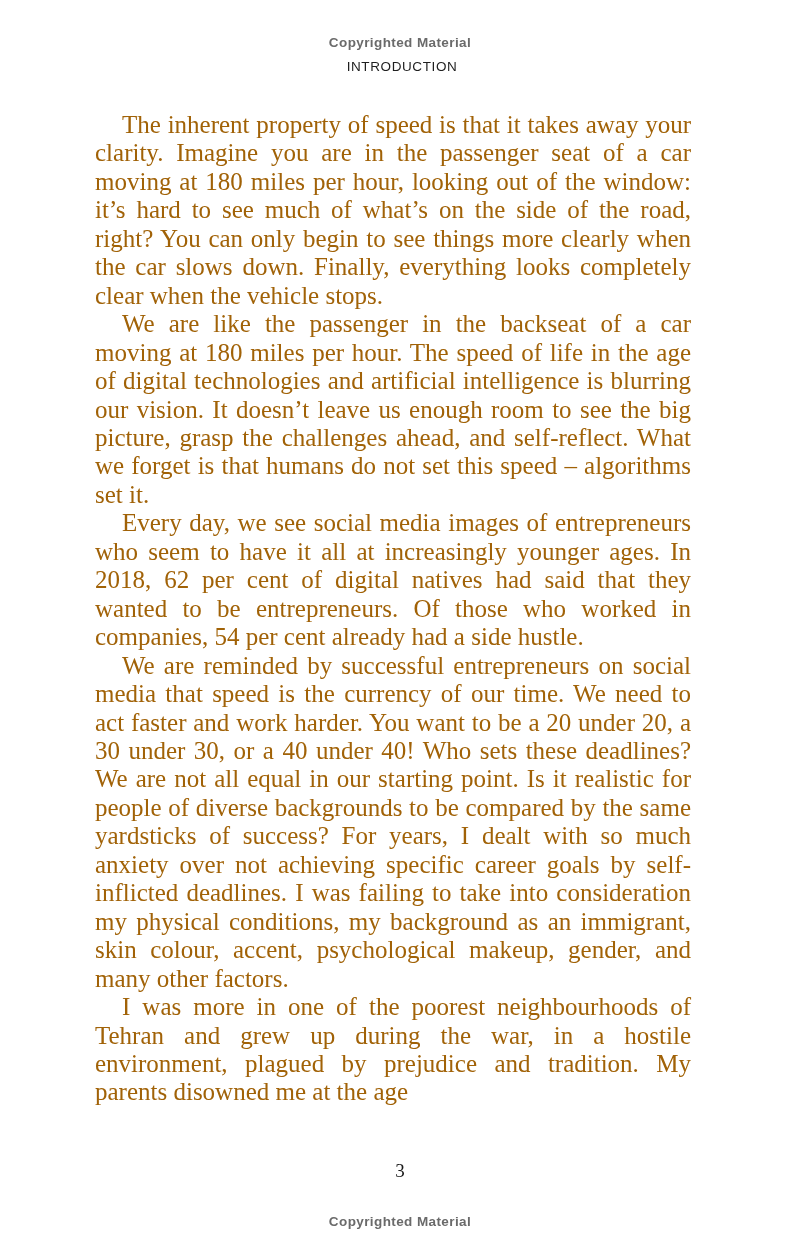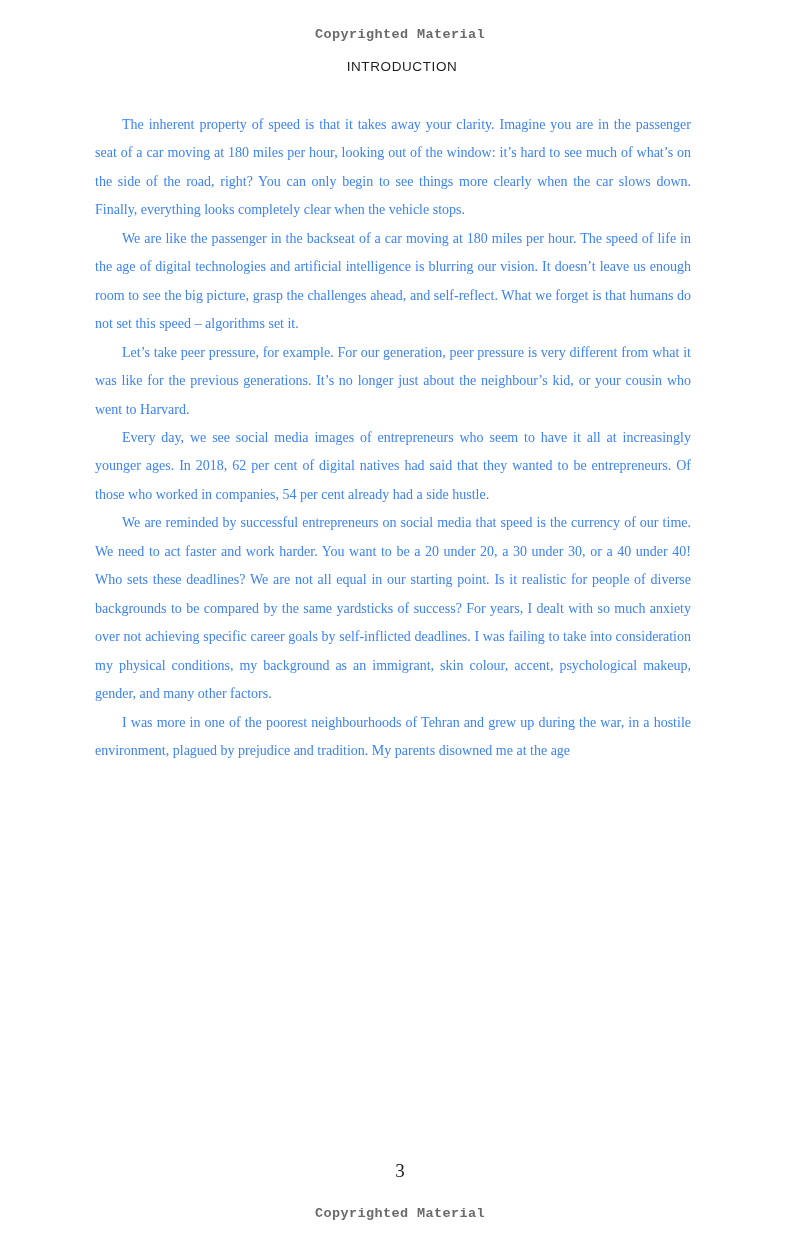--- a/index.html
+++ b/index.html
@@ -11,49 +11,50 @@
     background: #ffffff;
     overflow: hidden;
     font-family: "Liberation Serif", serif;
     color: #1a1a1a;
   }
   .watermark {
     position: absolute;
     left: 0;
     width: 100%;
     text-align: center;
-    font-family: Liberation Mono, monospace;
+    font-family: Liberation Sans, sans-serif;
     font-size: 13.5px;
     font-weight: 700;
     color: #6a6a6a;
     letter-spacing: 0.4px;
+    margin-top: 8px;
   }
   .watermark-top { top: 27px; }
   .watermark-bottom { top: 1206px; }
   .running-head {
     position: absolute;
     top: 59px;
     left: 2px;
     width: 100%;
     text-align: center;
     font-family: "Liberation Sans", sans-serif;
     font-size: 13.5px;
     font-weight: 500;
     color: #1f1f1f;
     letter-spacing: 0.6px;
   }
   .body-text {
     position: absolute;
     top: 111px;
     left: 95px;
     width: 596px;
-    font-size: 14px;
+    font-size: 25px;
     line-height: 28.45px;
     text-align: justify;
-    color: #3b82f6;
+    color: #a16207;
   }
   .body-text p {
     text-indent: 27px;
     margin: 0;
   }
   .page-number {
     position: absolute;
     top: 1160px;
     left: 0;
     width: 100%;
@@ -71,21 +72,20 @@
   <div class="watermark watermark-top">Copyrighted Material</div>
 
   <div class="running-head">INTRODUCTION</div>
 
   <div class="body-text">
 
       <p>The inherent property of speed is that it takes away your clarity. Imagine you are in the passenger seat of a car moving at 180 miles per hour, looking out of the window: it’s hard to see much of what’s on the side of the road, right? You can only begin to see things more clearly when the car slows down. Finally, everything looks completely clear when the vehicle stops.</p>
 
       <p>We are like the passenger in the backseat of a car moving at 180 miles per hour. The speed of life in the age of digital technologies and artificial intelligence is blurring our vision. It doesn’t leave us enough room to see the big picture, grasp the challenges ahead, and self-reflect. What we forget is that humans do not set this speed – algorithms set it.</p>
 
-      <p>Let’s take peer pressure, for example. For our generation, peer pressure is very different from what it was like for the previous generations. It’s no longer just about the neighbour’s kid, or your cousin who went to Harvard.</p>
 
       <p>Every day, we see social media images of entrepreneurs who seem to have it all at increasingly younger ages. In 2018, 62 per cent of digital natives had said that they wanted to be entrepreneurs. Of those who worked in companies, 54 per cent already had a side hustle.</p>
 
       <p>We are reminded by successful entrepreneurs on social media that speed is the currency of our time. We need to act faster and work harder. You want to be a 20 under 20, a 30 under 30, or a 40 under 40! Who sets these deadlines? We are not all equal in our starting point. Is it realistic for people of diverse backgrounds to be compared by the same yardsticks of success? For years, I dealt with so much anxiety over not achieving specific career goals by self-inflicted deadlines. I was failing to take into consideration my physical conditions, my background as an immigrant, skin colour, accent, psychological makeup, gender, and many other factors.</p>
 
       <p>I was more in one of the poorest neighbourhoods of Tehran and grew up during the war, in a hostile environment, plagued by prejudice and tradition. My parents disowned me at the age</p>
     </div>
 
   <div class="page-number">3</div>
 

